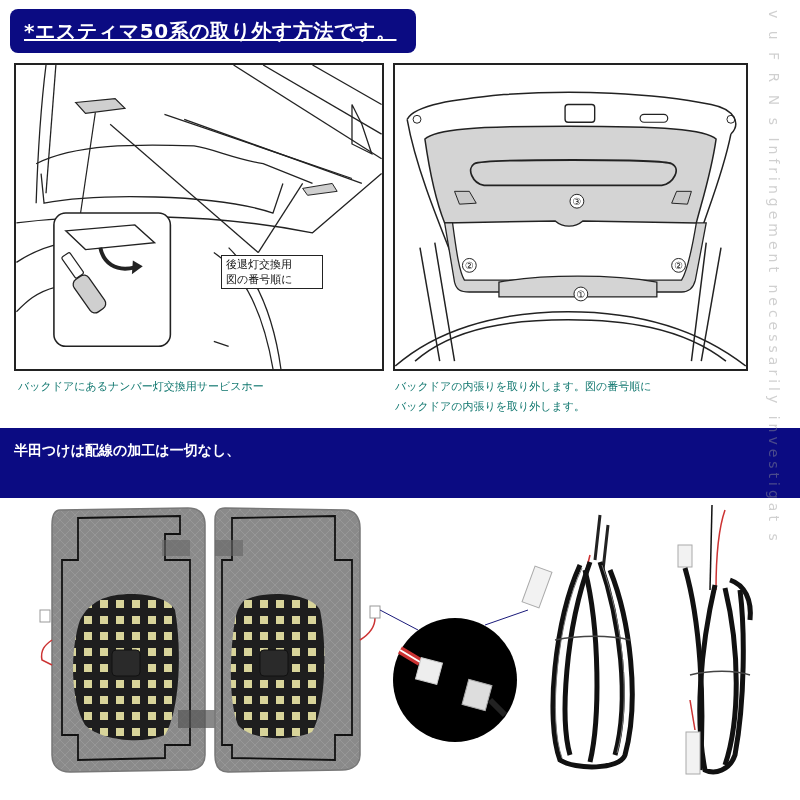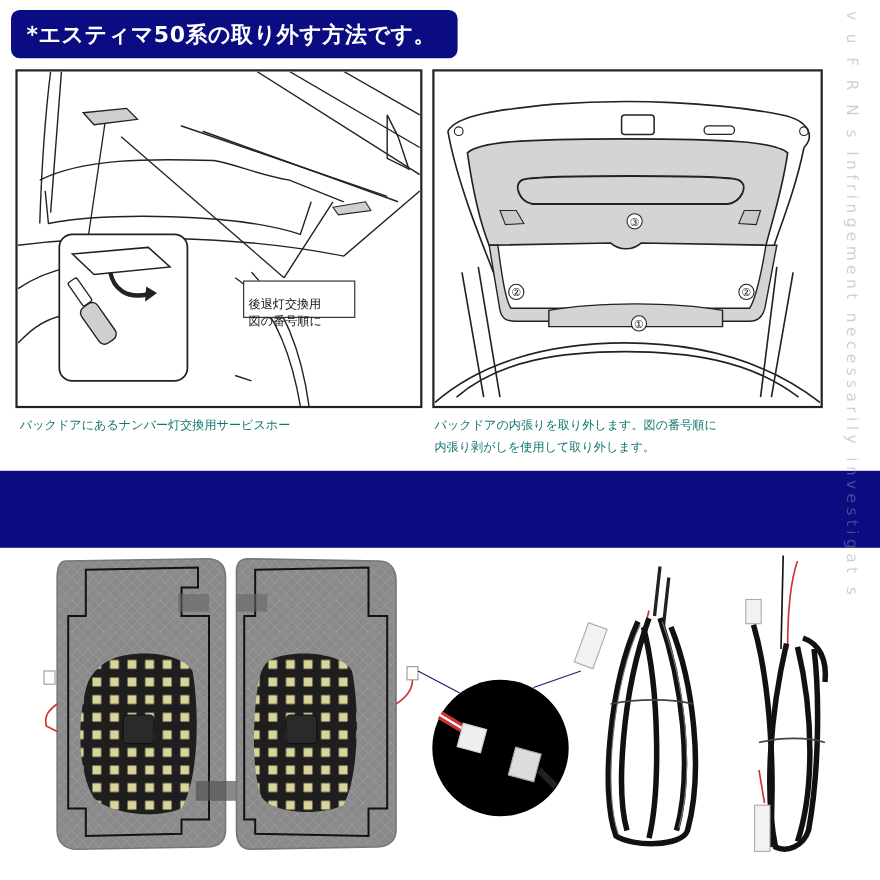--- a/index.html
+++ b/index.html
@@ -3,35 +3,35 @@
   <meta charset="utf-8">
   <style>
     * { box-sizing: border-box; margin: 0; padding: 0; }
     html, body { width: 800px; height: 800px; background: #ffffff; overflow: hidden; }
     body { position: relative; font-family: "DejaVu Sans", "Liberation Sans", sans-serif; color: #111; }
 
     .title-banner {
       position: absolute; left: 10px; top: 9px; width: 406px; height: 44px;
       background: #0b0b82; border-radius: 8px;
       color: #fff; font-weight: bold; font-size: 20px; line-height: 44px;
-      padding-left: 14px; letter-spacing: 0.5px;
+      padding-left: 14px; letter-spacing: 0.5px; text-decoration: underline;
     }
 
     .panel {
       position: absolute; top: 63px; height: 308px;
       border: 2px solid #222; background: #fff; overflow: hidden;
     }
     .panel-left { left: 14px; width: 370px; }
     .panel-right { left: 393px; width: 355px; }
     .panel svg { position: absolute; left: 0; top: 0; width: 100%; height: 100%; }
 
     .callout {
       position: absolute; left: 205px; top: 190px; width: 102px; height: 34px;
       border: 1.5px solid #222; background: #fff;
-      font-size: 11px; line-height: 15px; padding: 13px 4px; color: #111;
+      font-size: 11px; line-height: 15px; padding: 1px 4px; color: #111;
     }
 
     .caption {
       position: absolute; top: 377px; font-size: 11px; line-height: 20px; color: #0f766e;
     }
     .caption-left { left: 18px; width: 370px; }
     .caption-right { left: 395px; width: 380px; }
 
     .info-banner {
       position: absolute; left: 0; top: 428px; width: 800px; height: 70px;
@@ -124,24 +124,25 @@
     <circle cx="184" cy="138" r="7" fill="#fff" stroke="#222"></circle>
     <text x="184" y="142" font-size="10" text-anchor="middle" font-family="DejaVu Sans, sans-serif" fill="#222">③</text>
   </svg>
 </div>
 
 <div class="caption caption-left">
   <div>バックドアにあるナンバー灯交換用サービスホー</div>
 </div>
 <div class="caption caption-right">
   <div>バックドアの内張りを取り外します。図の番号順に</div>
-  <div>内張り剥がしを使用して取り外します。</div>
+  <div>バックドアの内張りを取り外します。</div>
 </div>
 
 <div class="info-banner">
+  <div>半田つけは配線の加工は一切なし、</div>
 </div>
 
 <div class="photo-area">
   <svg viewBox="0 0 800 300">
     <defs>
       <pattern id="tex" width="10" height="10" patternUnits="userSpaceOnUse">
         <rect width="10" height="10" fill="#8a8a8a"></rect>
         <path d="M0 0 L10 10 M10 0 L0 10" stroke="#9a9a9a" stroke-width="0.8"></path>
       </pattern>
       <pattern id="leds" width="16" height="16" patternUnits="userSpaceOnUse">

